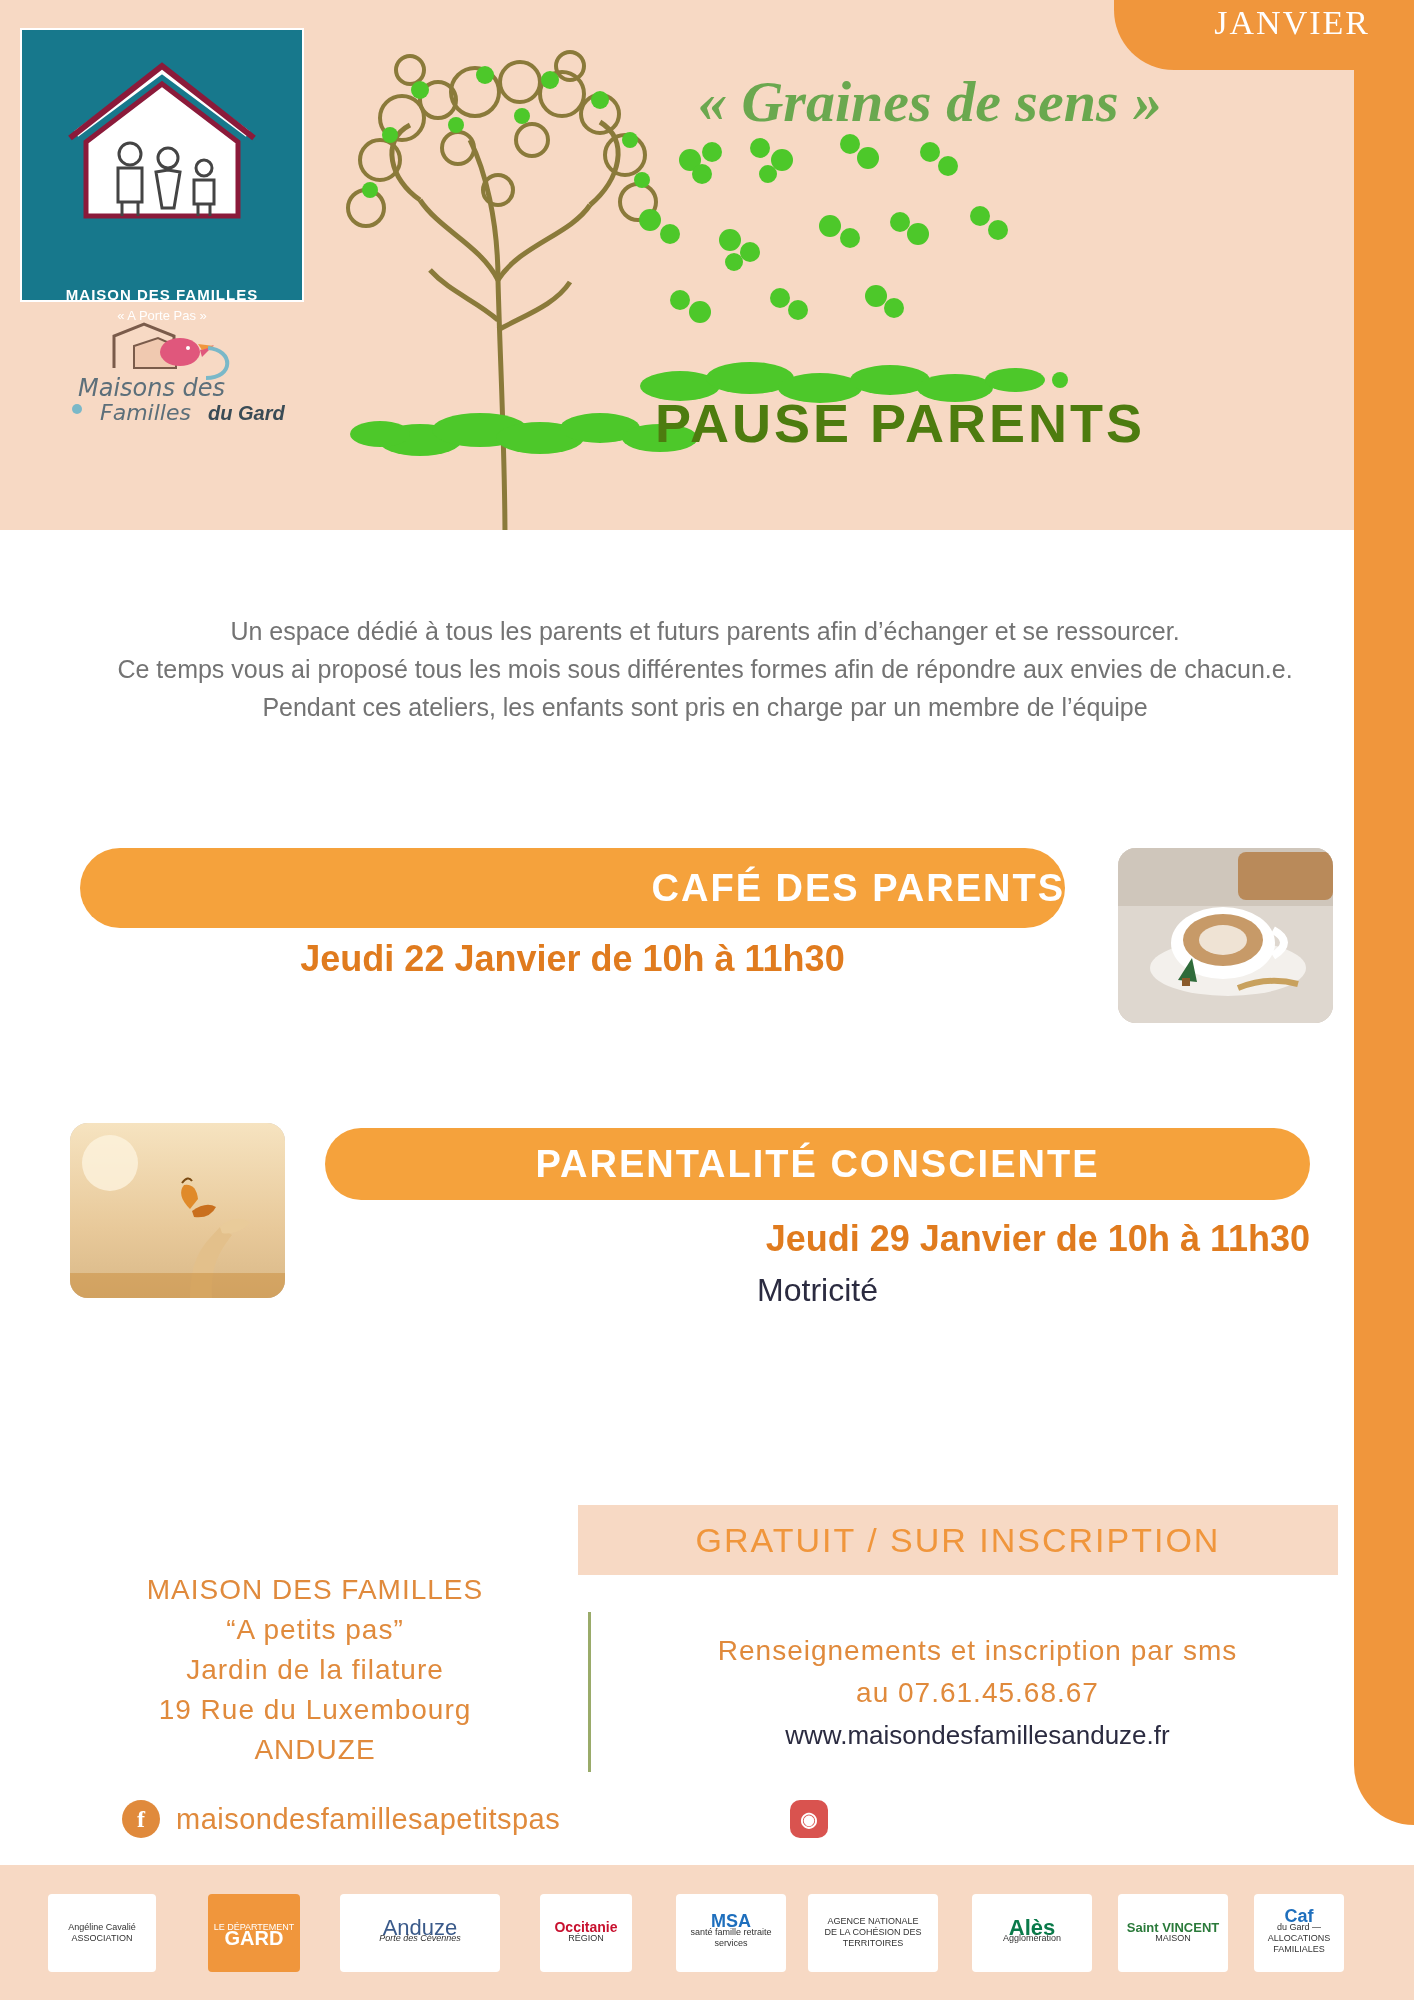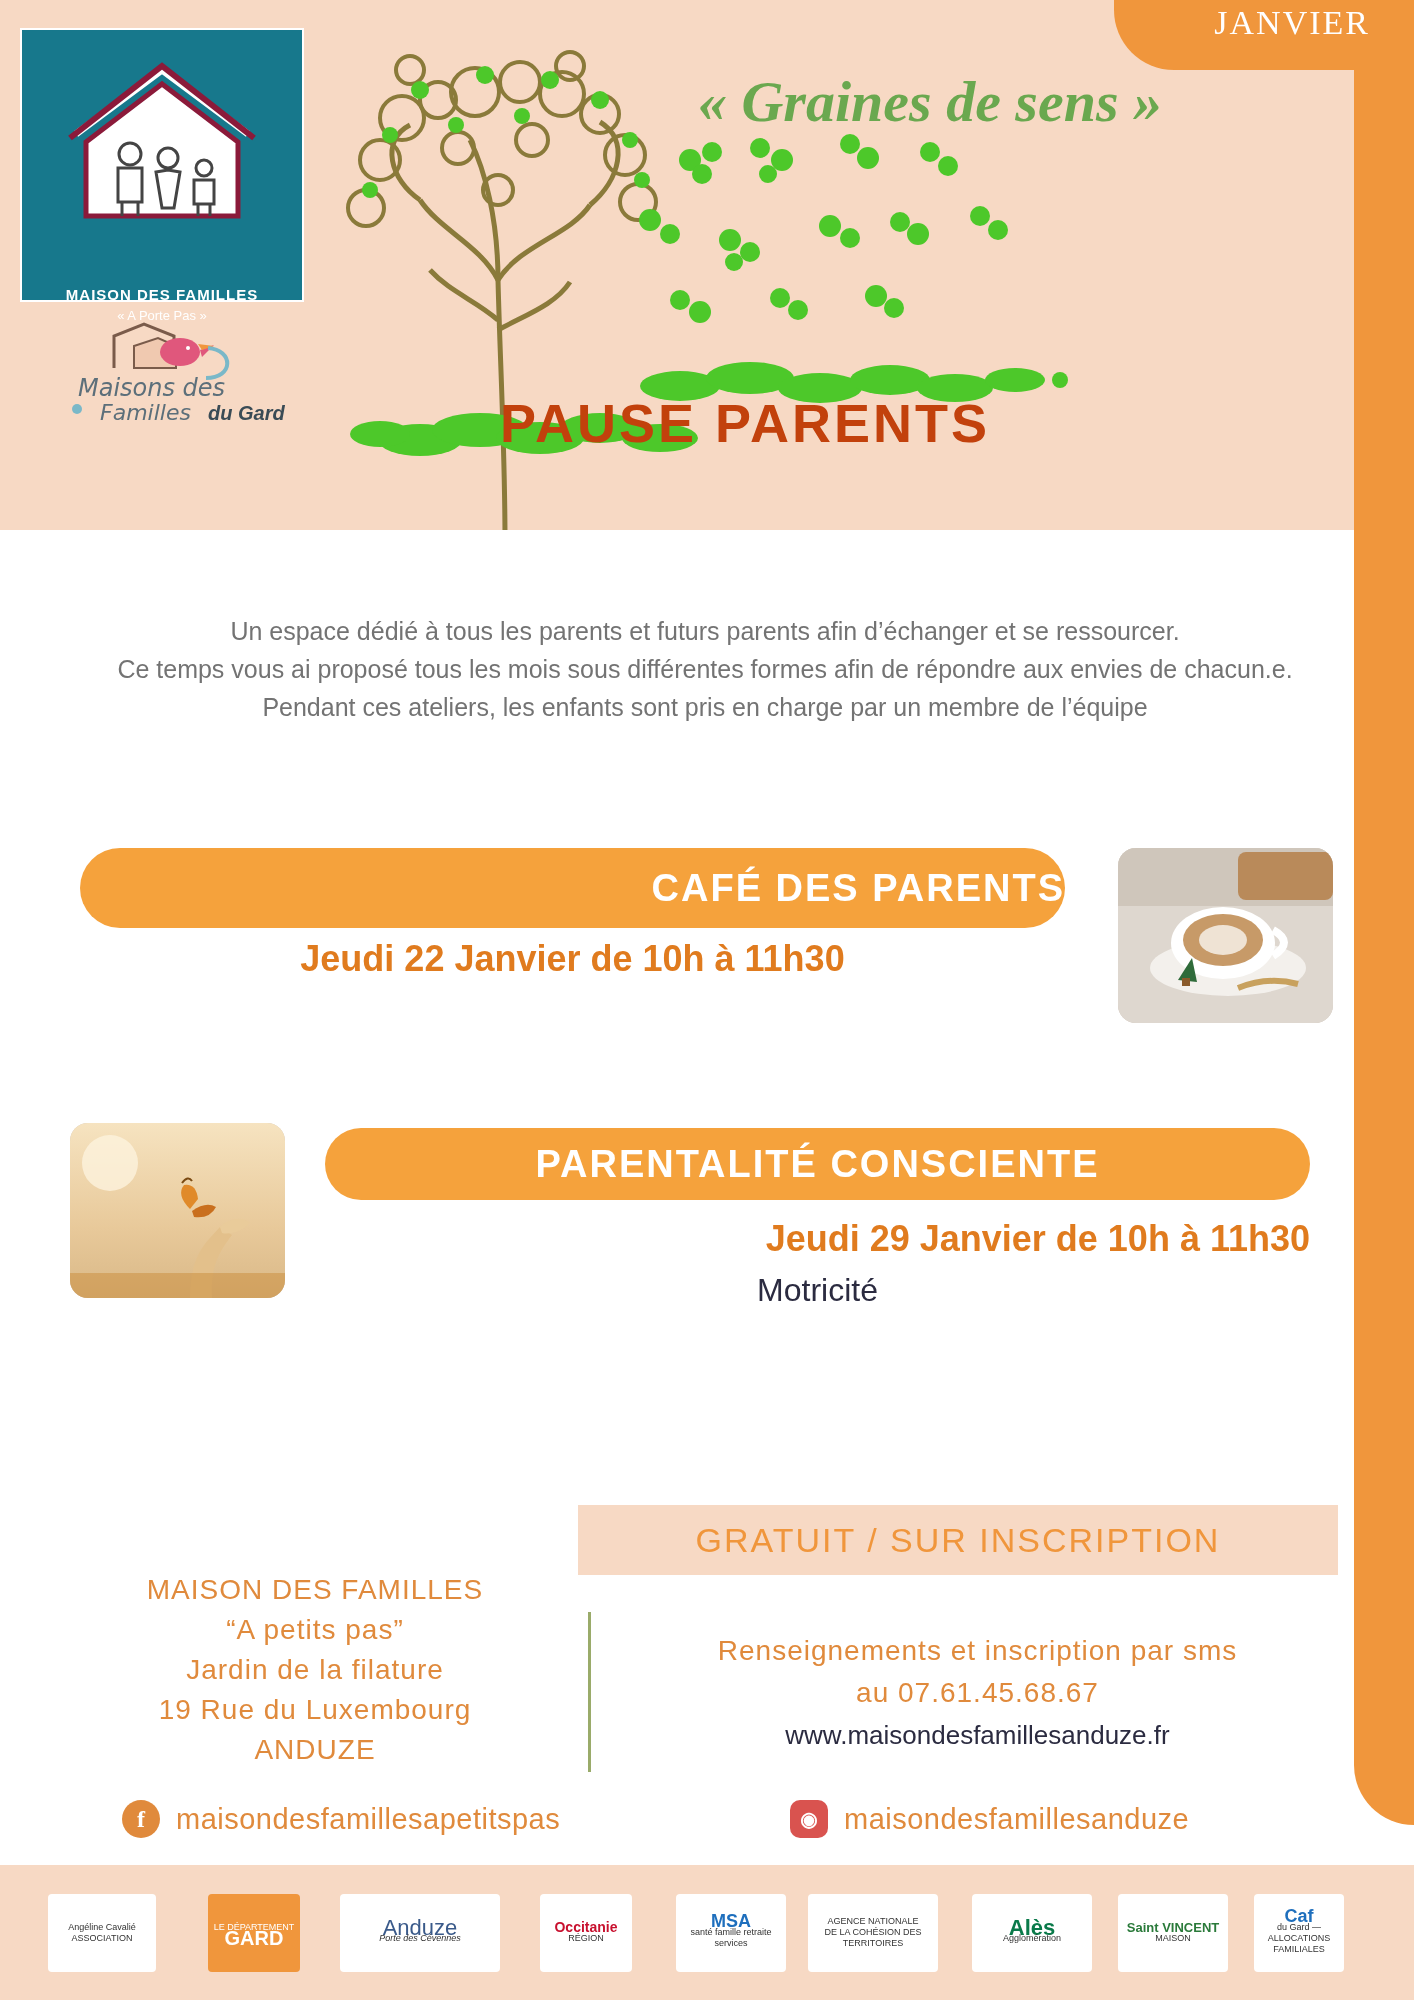--- a/index.html
+++ b/index.html
@@ -67,22 +67,22 @@
   }
 
   .tree { position:absolute; left:270px; top:30px; width:480px; height:520px; }
 
   .title-main {
     position:absolute; left:560px; top:68px; width:740px; text-align:center;
     font-family:"Liberation Serif", serif; font-style:italic; font-weight:bold;
     font-size:58px; color:#6aa84f;
   }
   .title-sub {
-    position:absolute; left:500px; top:392px; width:800px; 
-    font-size:54px; font-weight:bold; letter-spacing:3px; color:#c2410c;
+    position:absolute; left:500px; top:392px; width:800px; text-align:center;
+    font-size:54px; font-weight:bold; letter-spacing:3px; color:#4d7c0f;
   }
 
   
   .side-bar {
     position:absolute; right:0; top:530px; width:60px; height:1295px;
     background:#f0963c;
     border-bottom-left-radius:60px;
   }
 
   
@@ -379,21 +379,20 @@
 </div>
 <div class="website">www.maisondesfamillesanduze.fr</div>
 
 <div class="social-row">
   <div class="social fb">
     <span class="icon-circle fb-ic">f</span>
     <span class="social-label">maisondesfamillesapetitspas</span>
   </div>
   <div class="social ig">
     <span class="icon-circle ig-ic">◉</span>
-    <span class="social-label">maisondesfamillesanduze</span>
   </div>
 </div>
 
 <div class="partners">
   <div class="partner" style="margin-left:48px;width:108px">
     <span>Angéline Cavalié</span>
     <span>ASSOCIATION</span>
   </div>
   <div class="partner" style="margin-left:52px;width:92px;background:#f0963c;color:#fff">
     <span>LE DÉPARTEMENT</span>

